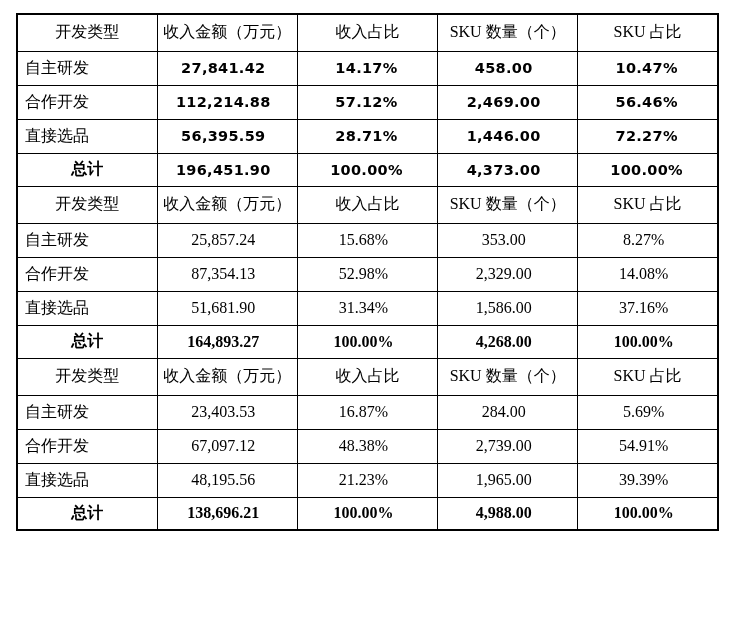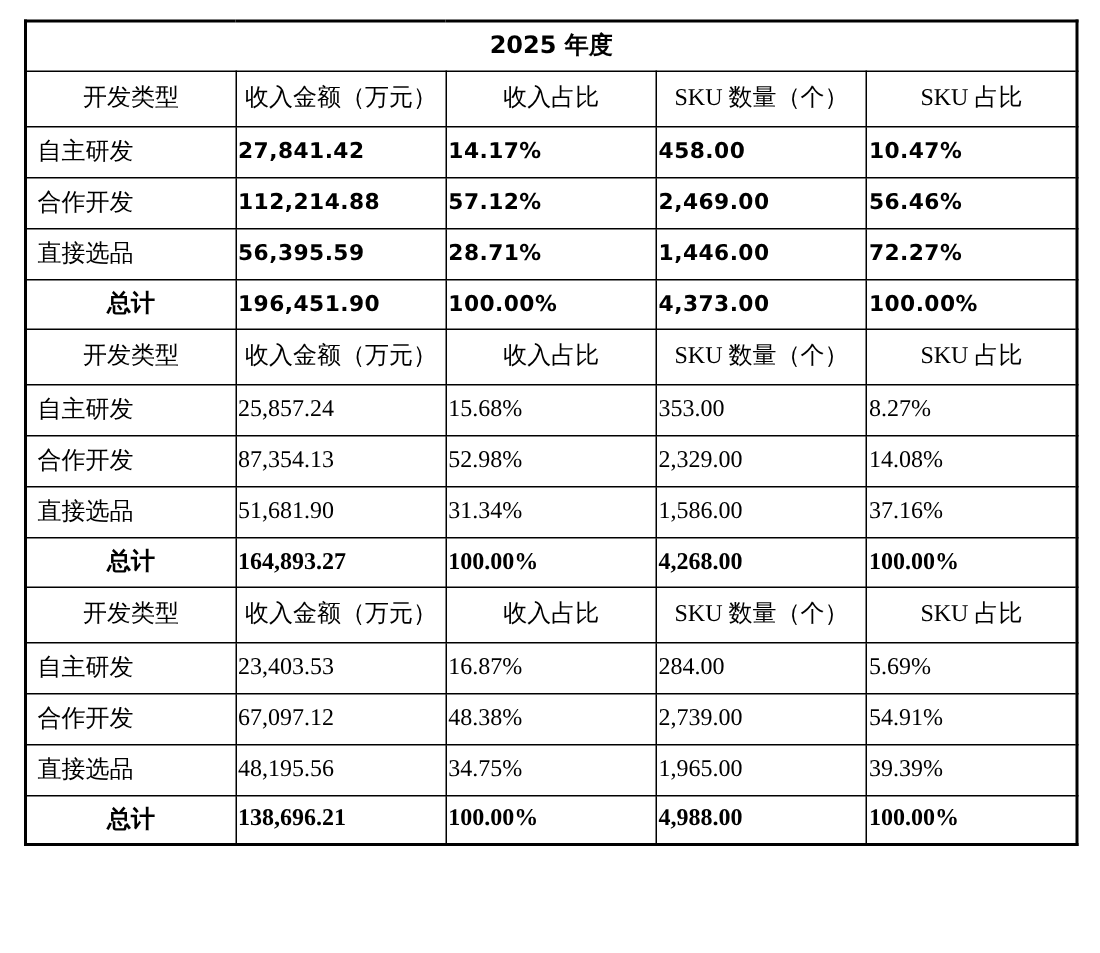--- a/index.html
+++ b/index.html
@@ -38,21 +38,21 @@
     text-align:center;font-weight:normal;font-size:16px;
     font-family:"Liberation Serif",serif;
   }
   
   td.lbl{
     text-align:left;padding-left:7px;
     font-family:"Liberation Serif",serif;font-size:16px;font-weight:normal;
   }
   
   td.num{
-    text-align:left;padding-right:9px;
+    text-align:center;padding-right:9px;
     font-family:"Liberation Serif",serif;font-size:16px;font-weight:normal;
   }
   
   tbody.sec-emph td.num{
     font-family:"DejaVu Sans",sans-serif;font-weight:bold;
     font-size:14.5px;letter-spacing:.3px;
   }
   tbody.sec-emph td.pct{padding-right:3px;}
   
   td.lbl-total{
@@ -69,23 +69,20 @@
   <table class="tbl">
     <colgroup>
         <col>
         <col>
         <col>
         <col>
         <col>
       </colgroup>
 
     <tbody class="sec sec-emph">
-      <tr class="r-title">
-        <td class="title" colspan="5">2025 年度</td>
-      </tr>
       <tr class="r-head">
         <th class="head">开发类型</th>
         <th class="head">收入金额（万元）</th>
         <th class="head">收入占比</th>
         <th class="head">SKU 数量（个）</th>
         <th class="head">SKU 占比</th>
       </tr>
       <tr class="r-data">
         <td class="lbl">自主研发</td>
         <td class="num">27,841.42</td>
@@ -172,21 +169,21 @@
       <tr class="r-data">
         <td class="lbl">合作开发</td>
         <td class="num">67,097.12</td>
         <td class="num pct">48.38%</td>
         <td class="num">2,739.00</td>
         <td class="num pct">54.91%</td>
       </tr>
       <tr class="r-data">
         <td class="lbl">直接选品</td>
         <td class="num">48,195.56</td>
-        <td class="num pct">34.75%</td>
+        <td class="num pct">21.23%</td>
         <td class="num">1,965.00</td>
         <td class="num pct">39.39%</td>
       </tr>
       <tr class="r-total">
         <td class="lbl-total">总计</td>
         <td class="num">138,696.21</td>
         <td class="num pct">100.00%</td>
         <td class="num">4,988.00</td>
         <td class="num pct">100.00%</td>
       </tr>

